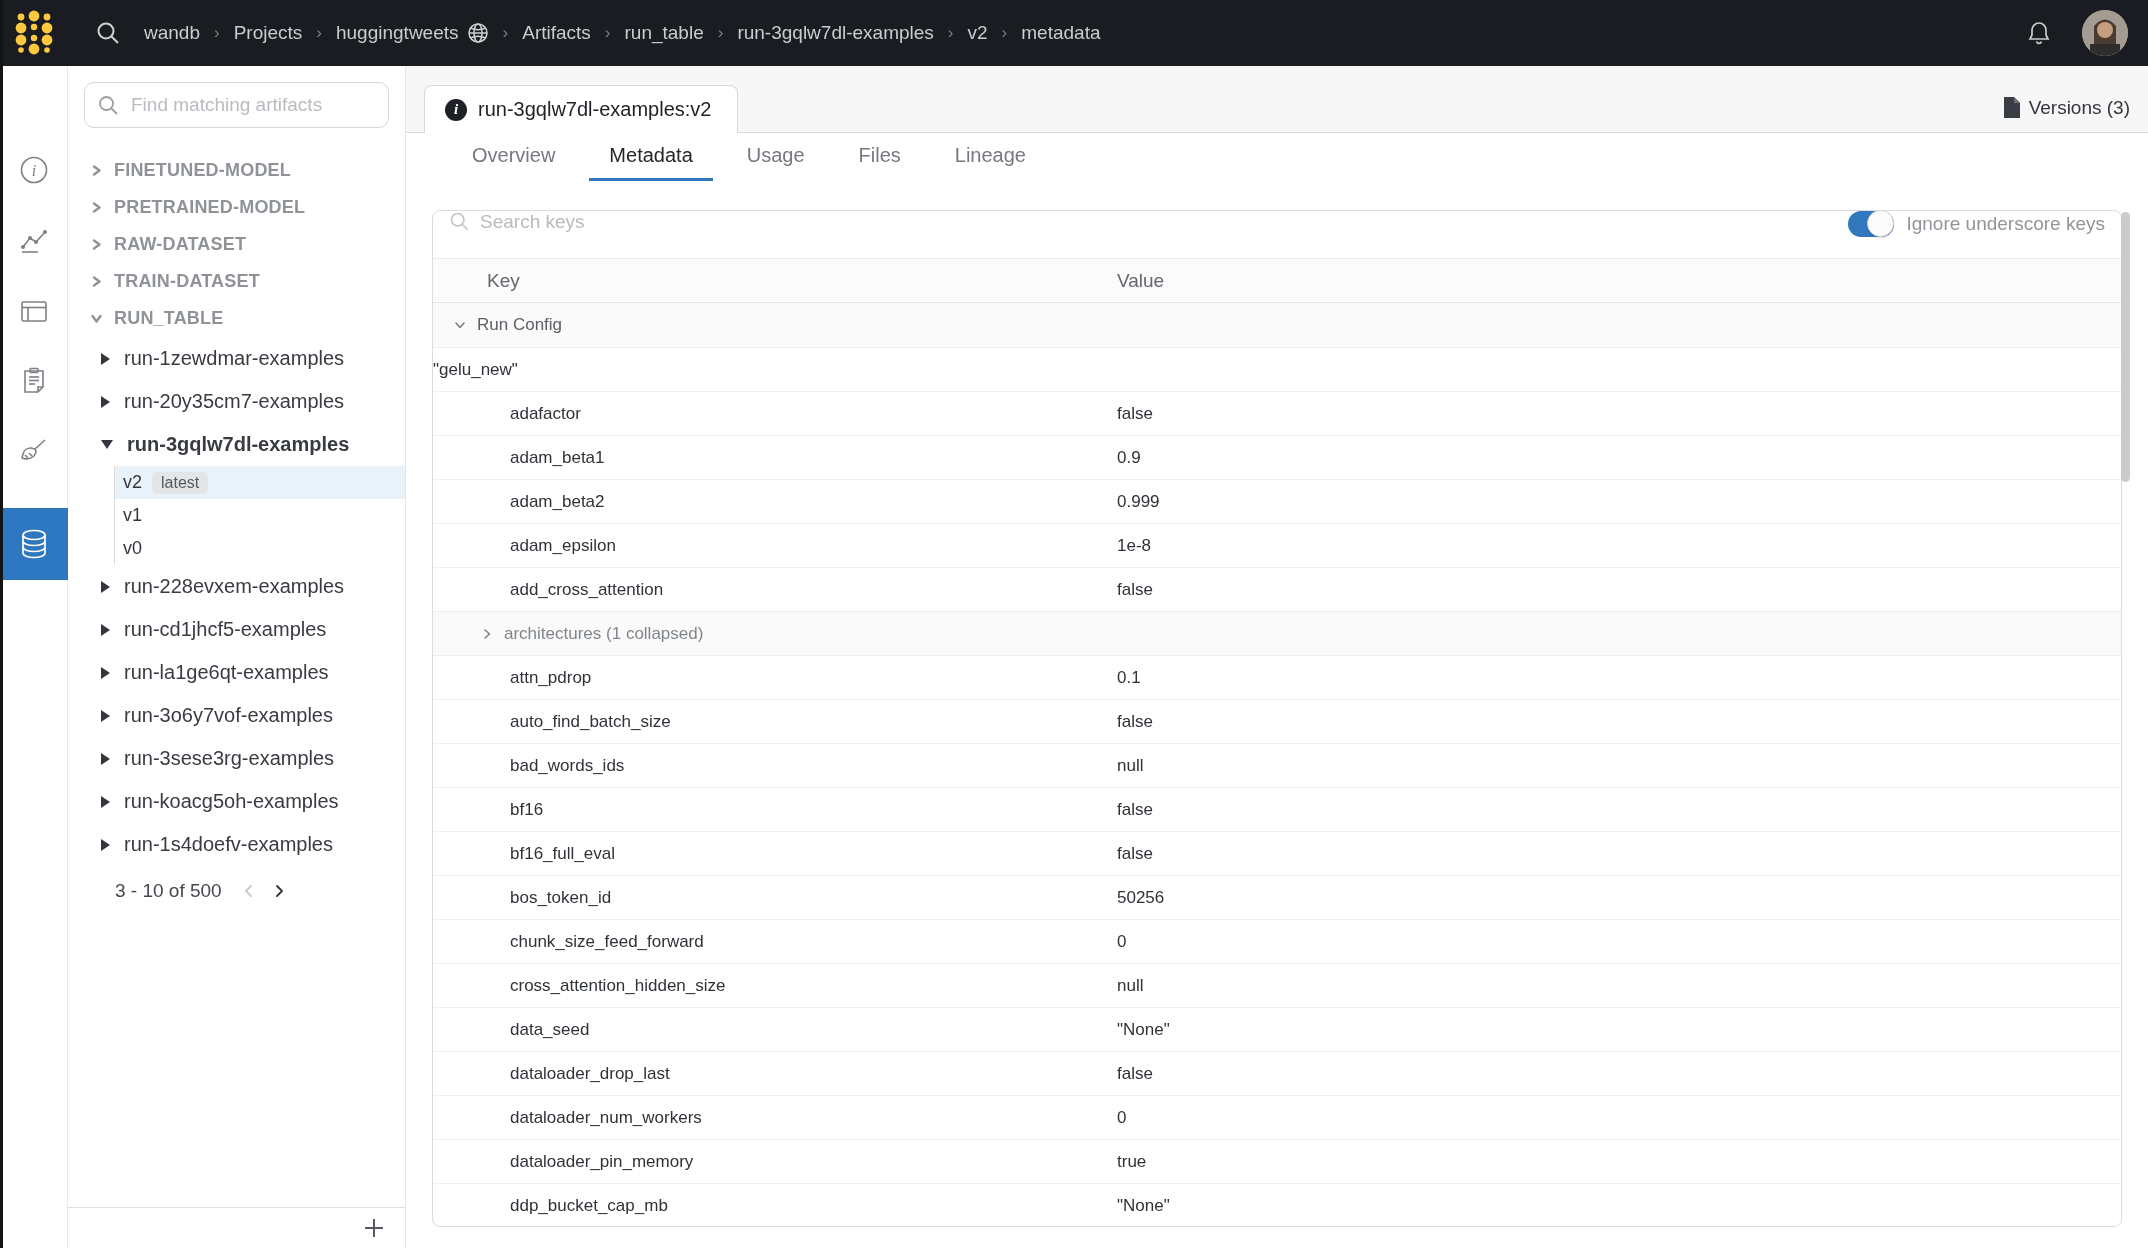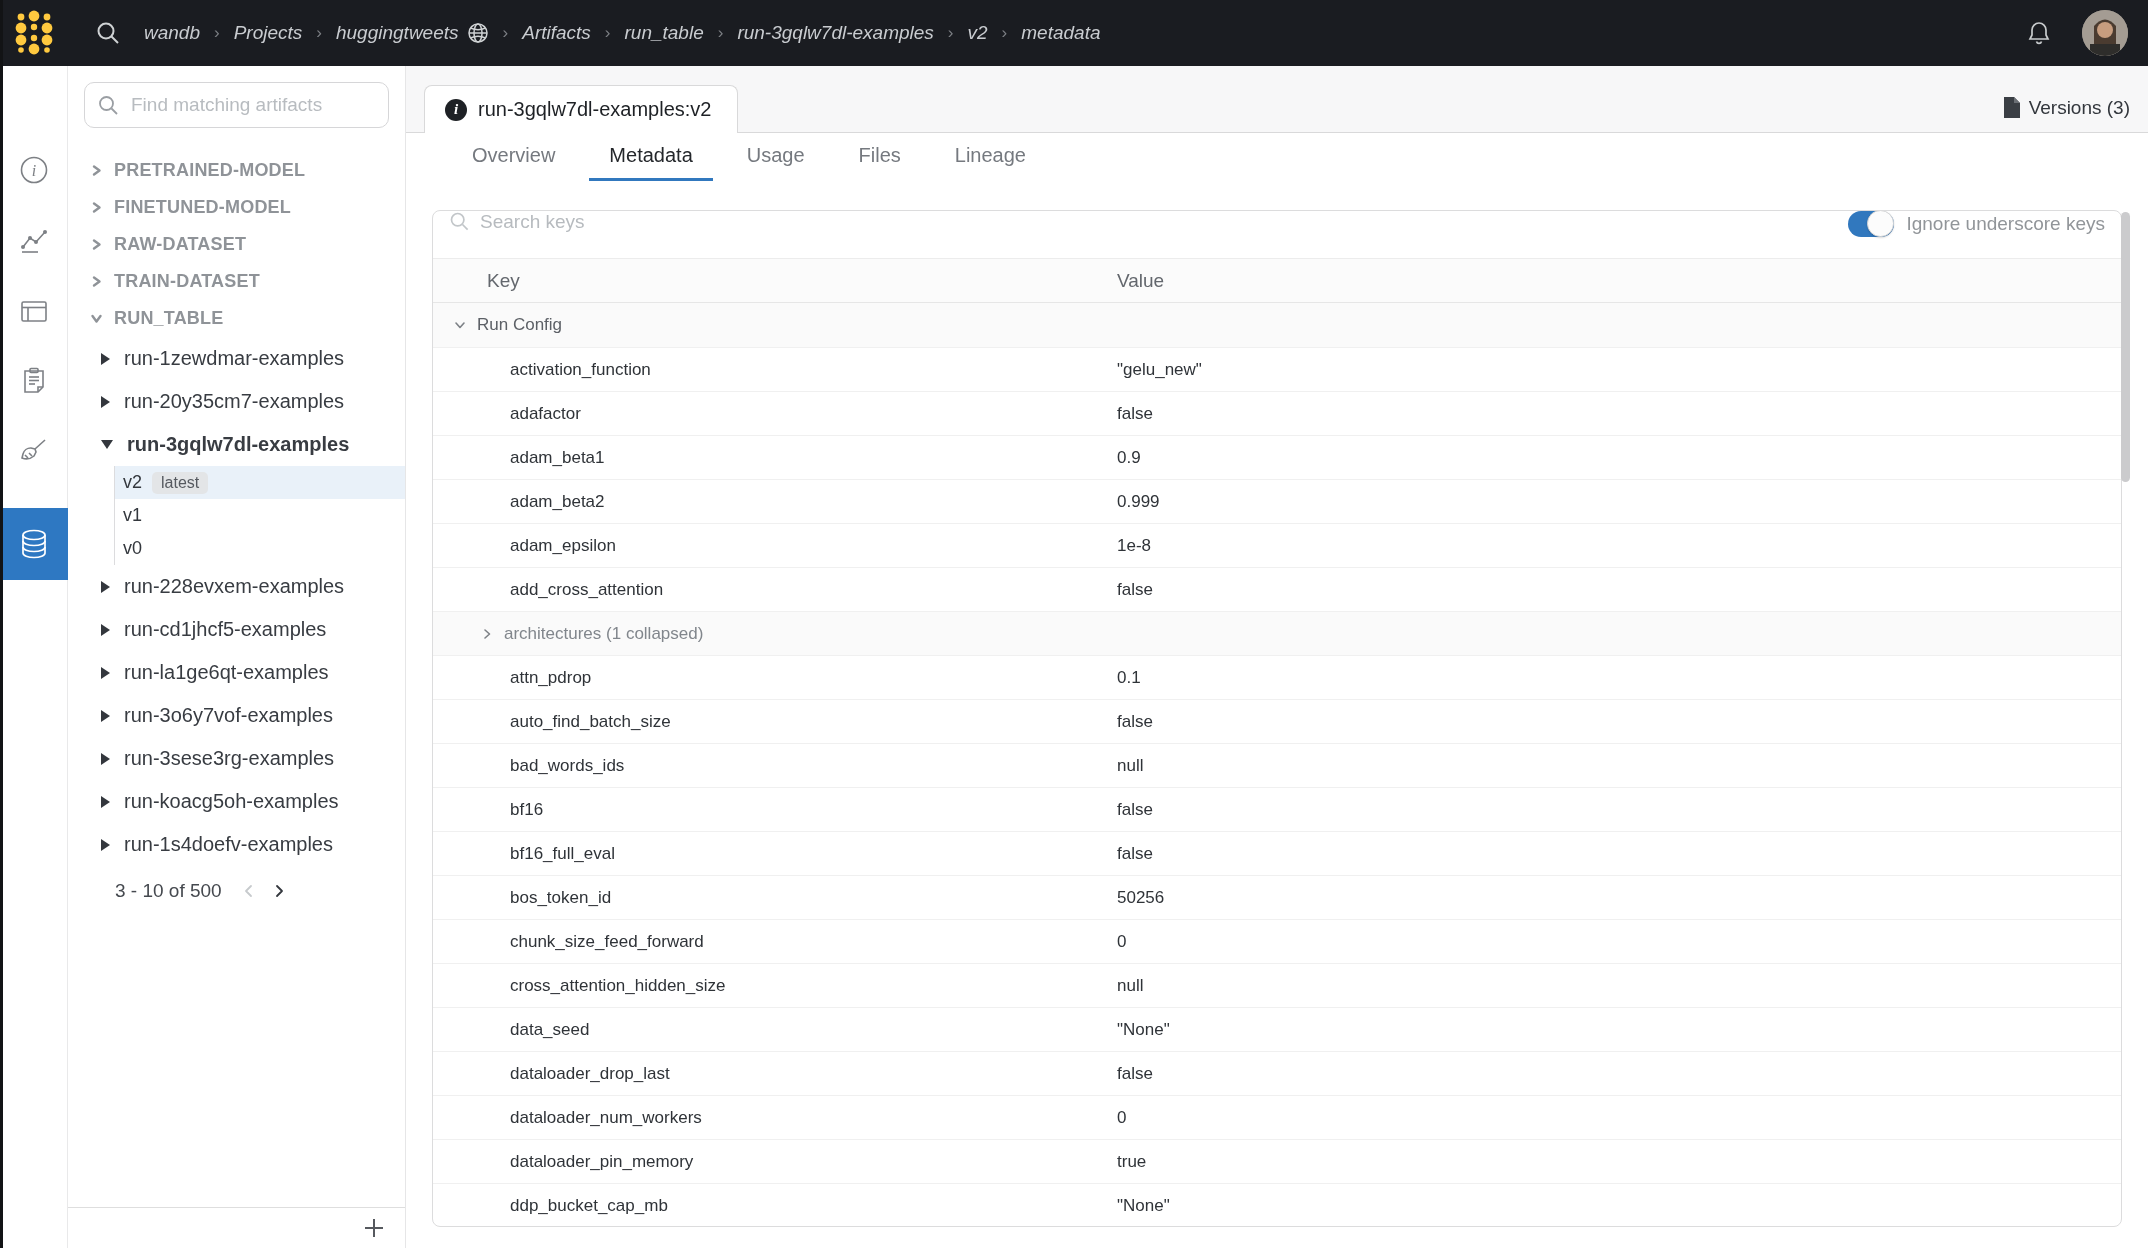--- a/index.html
+++ b/index.html
@@ -4,21 +4,21 @@
 <style>
   * { margin:0; padding:0; box-sizing:border-box; }
   html,body { width:2148px; height:1248px; overflow:hidden; background:#fff;
     font-family:"Liberation Sans","DejaVu Sans",sans-serif; color:#33373d; }
 
   
   .navbar { position:relative; height:66px; background:#1a1c21; display:flex; align-items:center; z-index:20; }
   .logo { width:68px; height:66px; display:flex; align-items:center; justify-content:center; cursor:pointer; }
   .nav-search { width:44px; height:44px; margin-left:18px; display:flex; align-items:center; justify-content:center; cursor:pointer; }
   .crumbs { display:flex; align-items:center; margin-left:14px; font-size:19px; color:#c9ccd0; }
-  .crumb { display:flex; align-items:flex-end; gap:8px; cursor:pointer; white-space:nowrap;font-style:italic; }
+  .crumb { display:flex; align-items:flex-end; gap:8px; cursor:pointer; white-space:nowrap; }
   .crumb-sep { margin:0 14px; color:#7c7f84; font-size:17px; }
   .nav-right { margin-left:auto; display:flex; align-items:center; gap:26px; padding-right:20px; }
   .bell { width:34px; height:34px; display:flex; align-items:center; justify-content:center; cursor:pointer; }
   .avatar { width:46px; height:46px; border-radius:50%; overflow:hidden; cursor:pointer; background:#8e8a84; }
 
   
   .app { display:flex; height:1182px; }
   .edge { position:absolute; left:0; top:0; width:3px; height:1248px; background:#121315; z-index:30; }
 
   
@@ -255,29 +255,29 @@
       <input type="text" placeholder="Find matching artifacts" style="">
     </div>
 
     <div class="tree">
       <div class="cat">
         <span class="chev">
             <svg width="13" height="13" viewBox="0 0 13 13" fill="none" stroke="currentColor" stroke-width="2.4" stroke-linecap="round" stroke-linejoin="round">
               <path d="M4,2.5 L9.5,6.5 L4,10.5"></path>
             </svg>
           </span>
-        <span>PRETRAINED-MODEL</span>
+        <span>FINETUNED-MODEL</span>
       </div>
       <div class="cat">
         <span class="chev">
             <svg width="13" height="13" viewBox="0 0 13 13" fill="none" stroke="currentColor" stroke-width="2.4" stroke-linecap="round" stroke-linejoin="round">
               <path d="M4,2.5 L9.5,6.5 L4,10.5"></path>
             </svg>
           </span>
-        <span>FINETUNED-MODEL</span>
+        <span>PRETRAINED-MODEL</span>
       </div>
       <div class="cat">
         <span class="chev">
             <svg width="13" height="13" viewBox="0 0 13 13" fill="none" stroke="currentColor" stroke-width="2.4" stroke-linecap="round" stroke-linejoin="round">
               <path d="M4,2.5 L9.5,6.5 L4,10.5"></path>
             </svg>
           </span>
         <span>RAW-DATASET</span>
       </div>
       <div class="cat">
@@ -430,21 +430,20 @@
               <svg width="14" height="14" viewBox="0 0 14 14" fill="none" stroke="currentColor" stroke-width="1.6" stroke-linecap="round" stroke-linejoin="round">
                 <path d="M3,5 L7,9.5 L11,5"></path>
               </svg>
             </span>
           <span class="glabel">Run Config</span>
         </div>
           <div class="td-val"></div>
       </div>
 
       <div class="trow data">
-          <div class="td-key">activation_function</div>
           <div class="td-val">"gelu_new"</div>
         </div>
       <div class="trow data">
           <div class="td-key">adafactor</div>
           <div class="td-val">false</div>
         </div>
       <div class="trow data">
           <div class="td-key">adam_beta1</div>
           <div class="td-val">0.9</div>
         </div>

